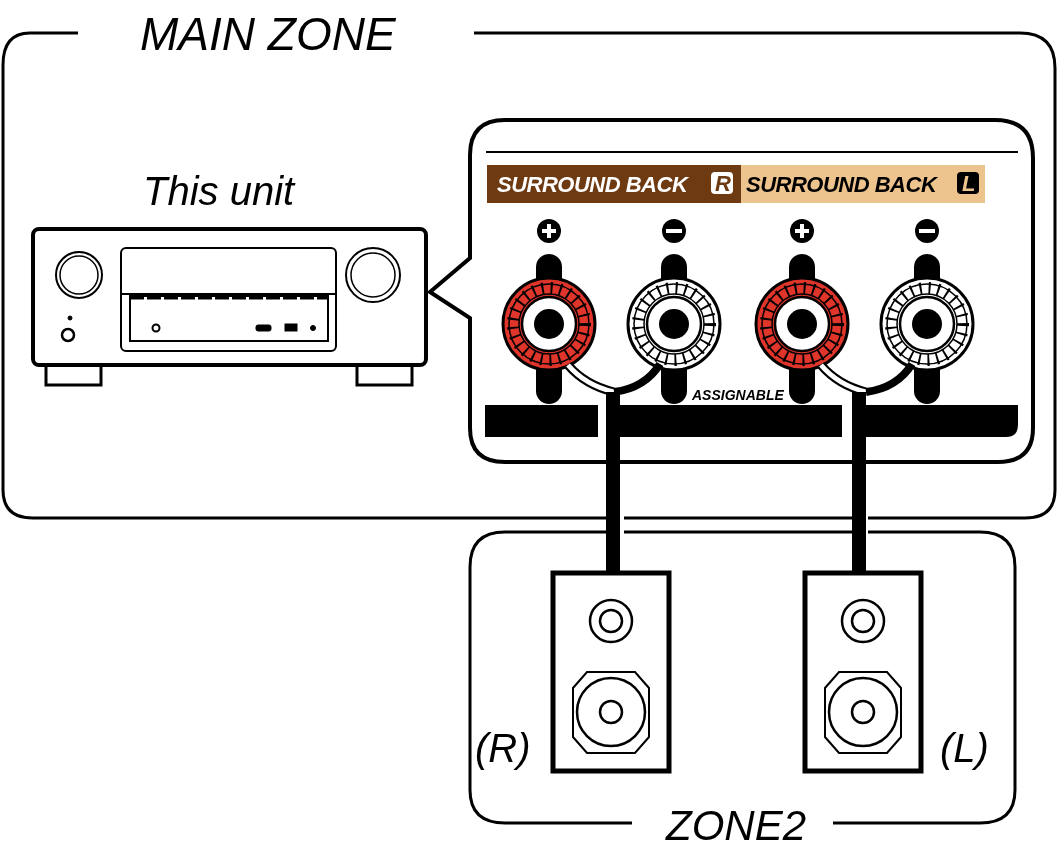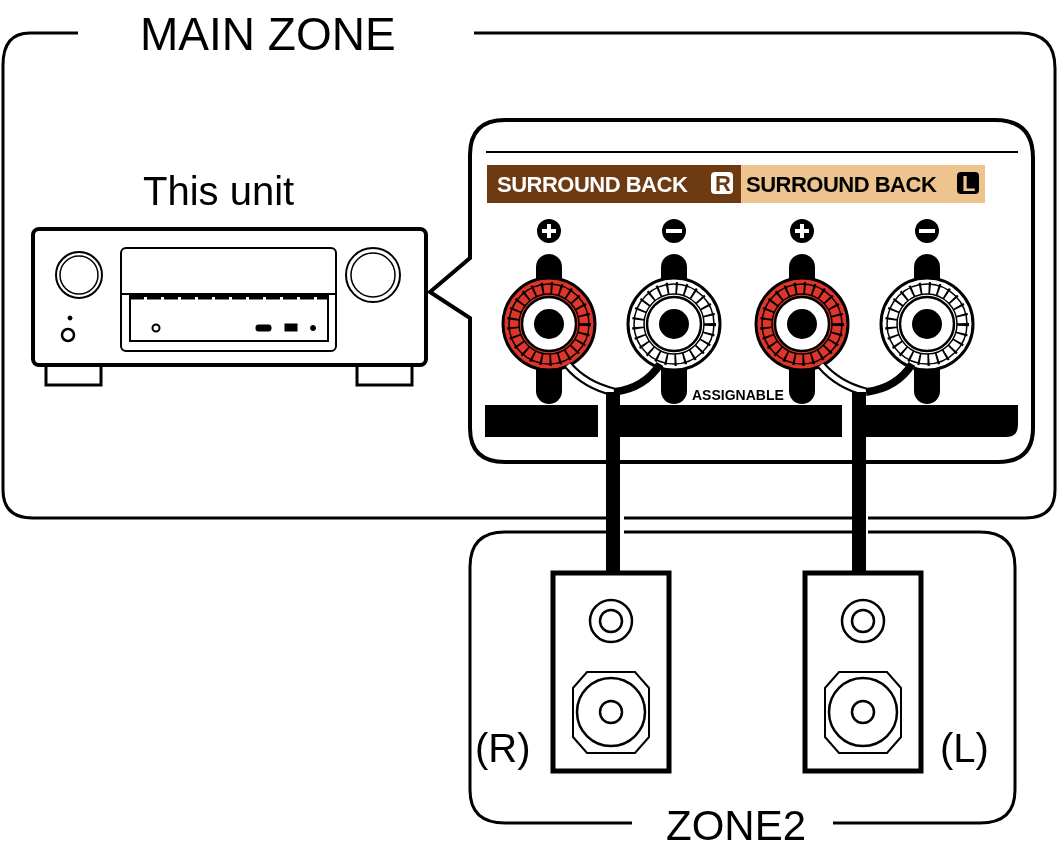--- a/index.html
+++ b/index.html
@@ -1,17 +1,17 @@
 <!DOCTYPE html>
 <html><head>
 <meta charset="utf-8">
 <style>
   html, body { margin: 0; padding: 0; background: #ffffff; }
   body { width: 1059px; height: 866px; overflow: hidden; font-family: "Liberation Sans", sans-serif; }
-  #stage { position: relative; width: 952px; height: 866px; }
+  #stage { position: relative; width: 952px; height: 866px; font-style: italic; }
   svg { position: absolute; left: 0; top: 0; }
   .lbl { font-family: "Liberation Sans", sans-serif; fill: #000; }
   .zone-title { font-size: 46px; }
   .unit-title { font-size: 40px; }
   .zone2-title { font-size: 42px; }
   .ch-label { font-size: 40px; }
   .band-text { font-size: 22px; font-weight: bold; letter-spacing: -0.5px; }
   .assign { font-size: 14px; font-weight: bold; }
 </style>
 </head>

